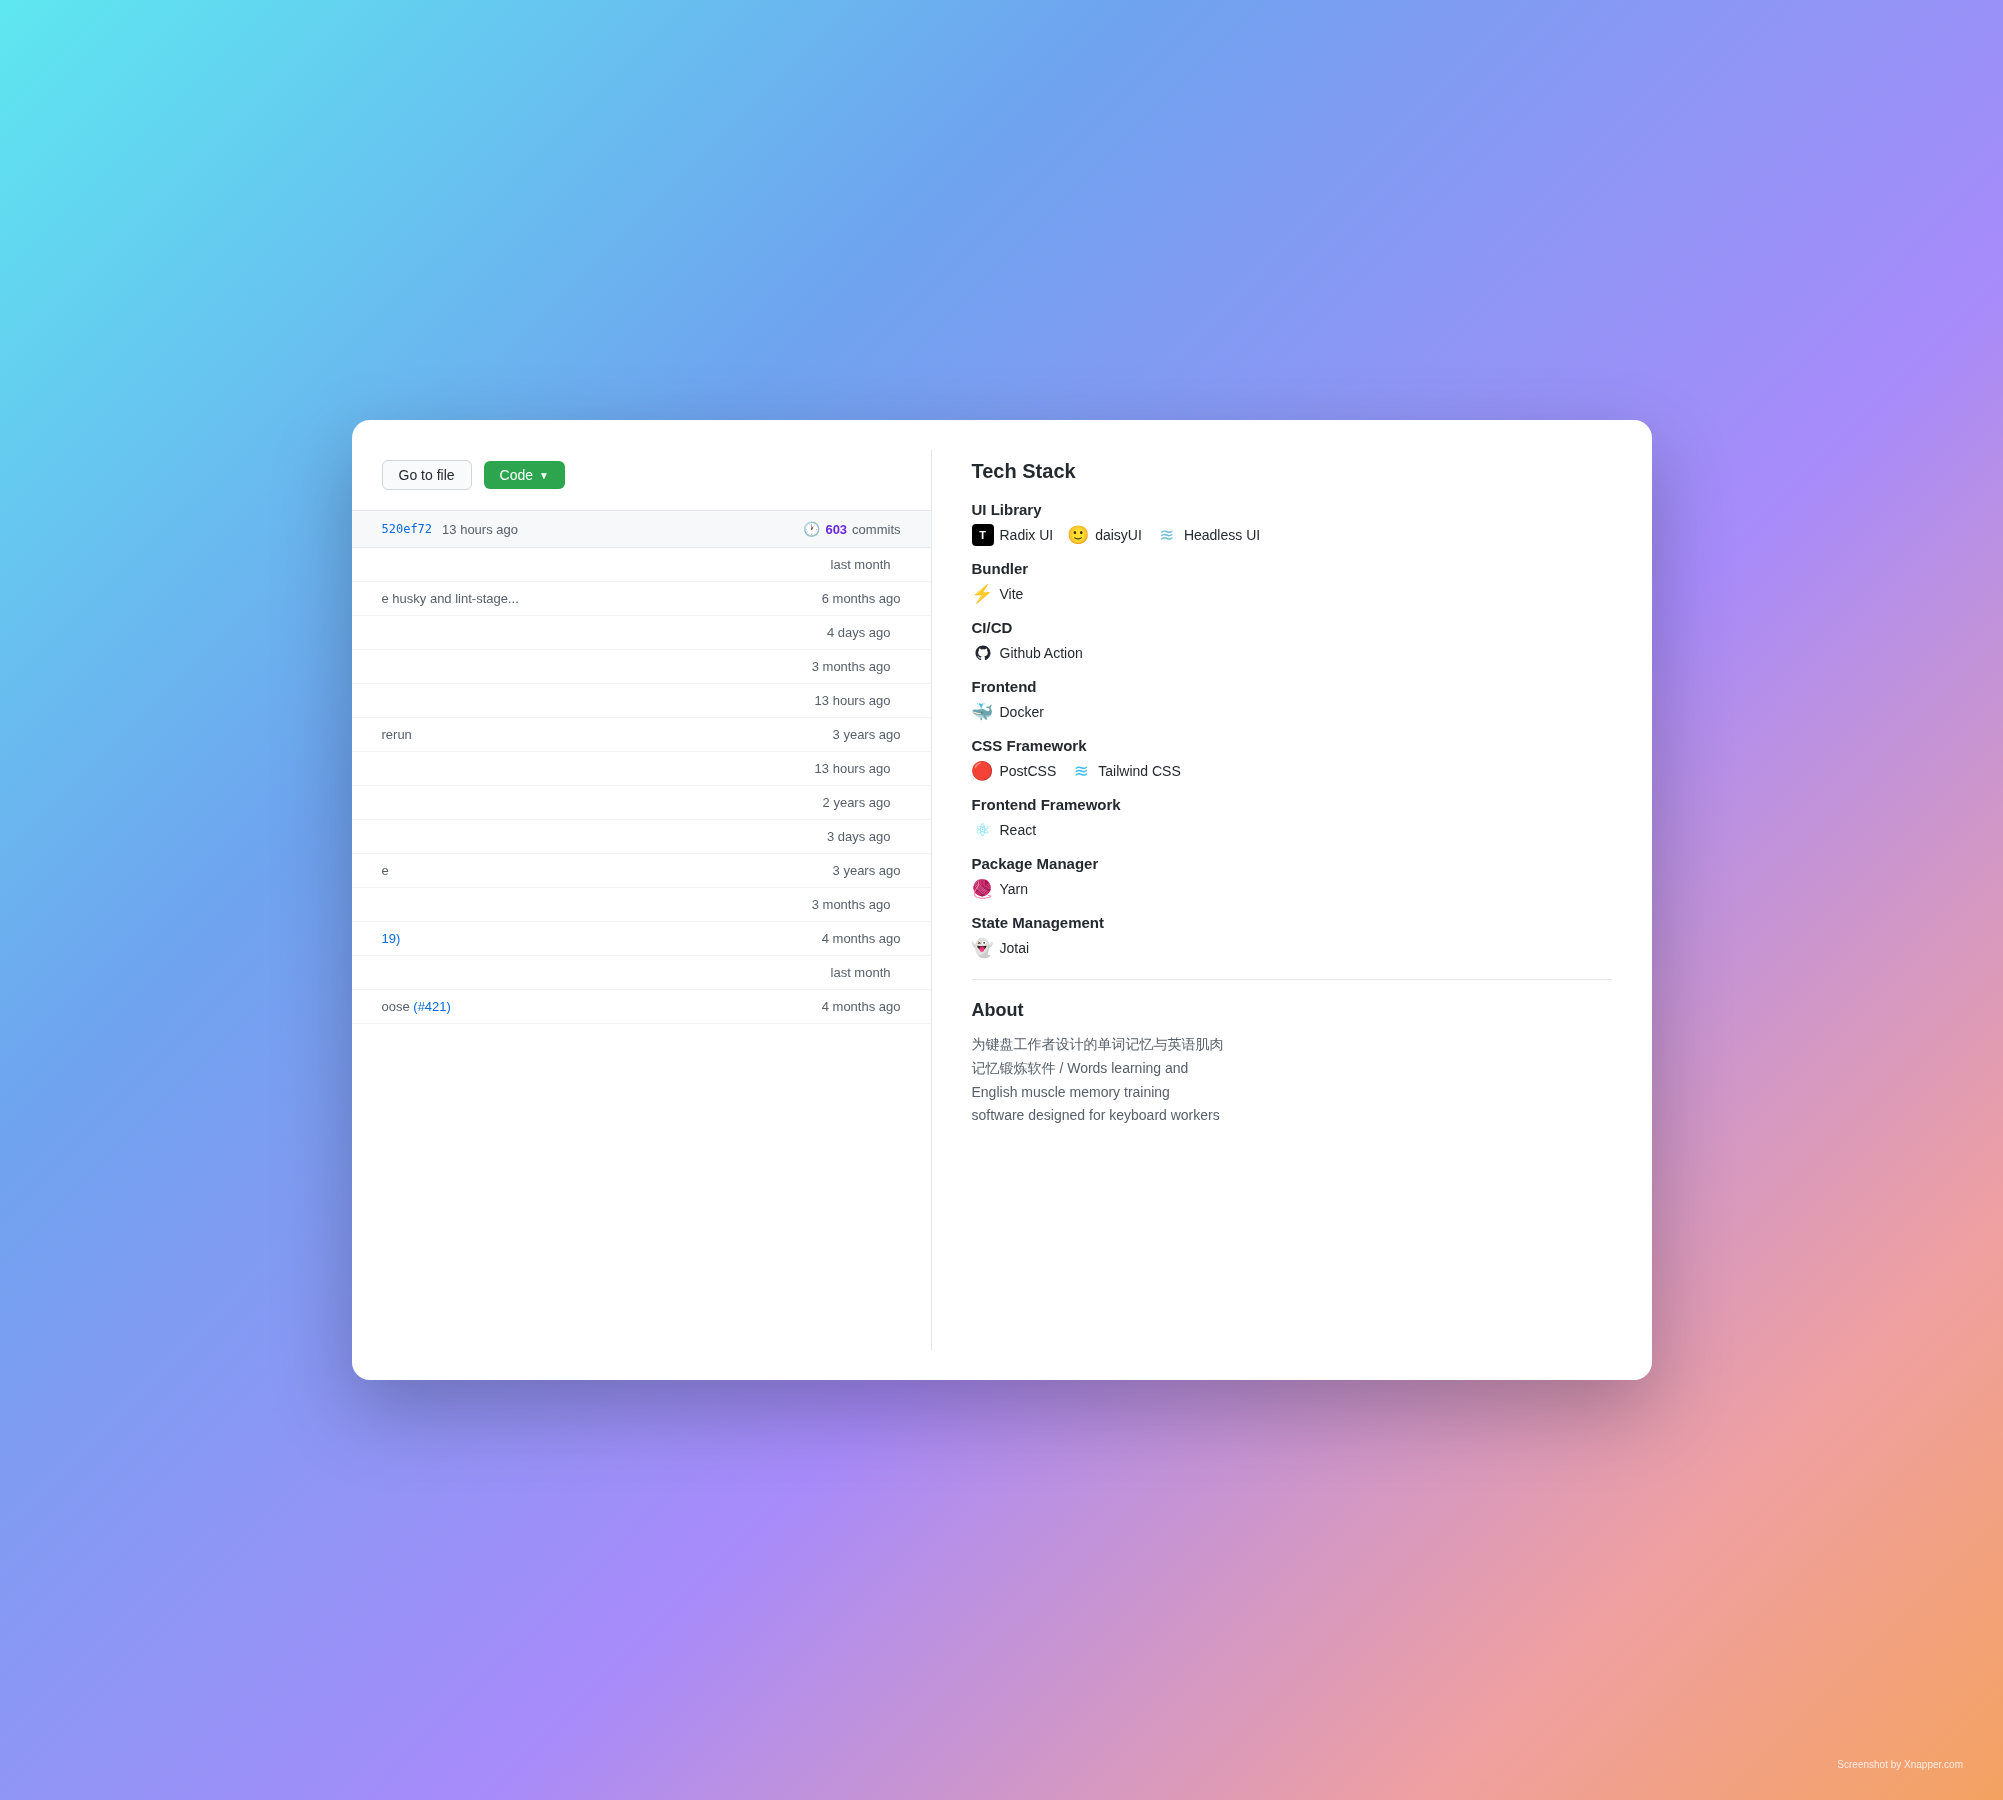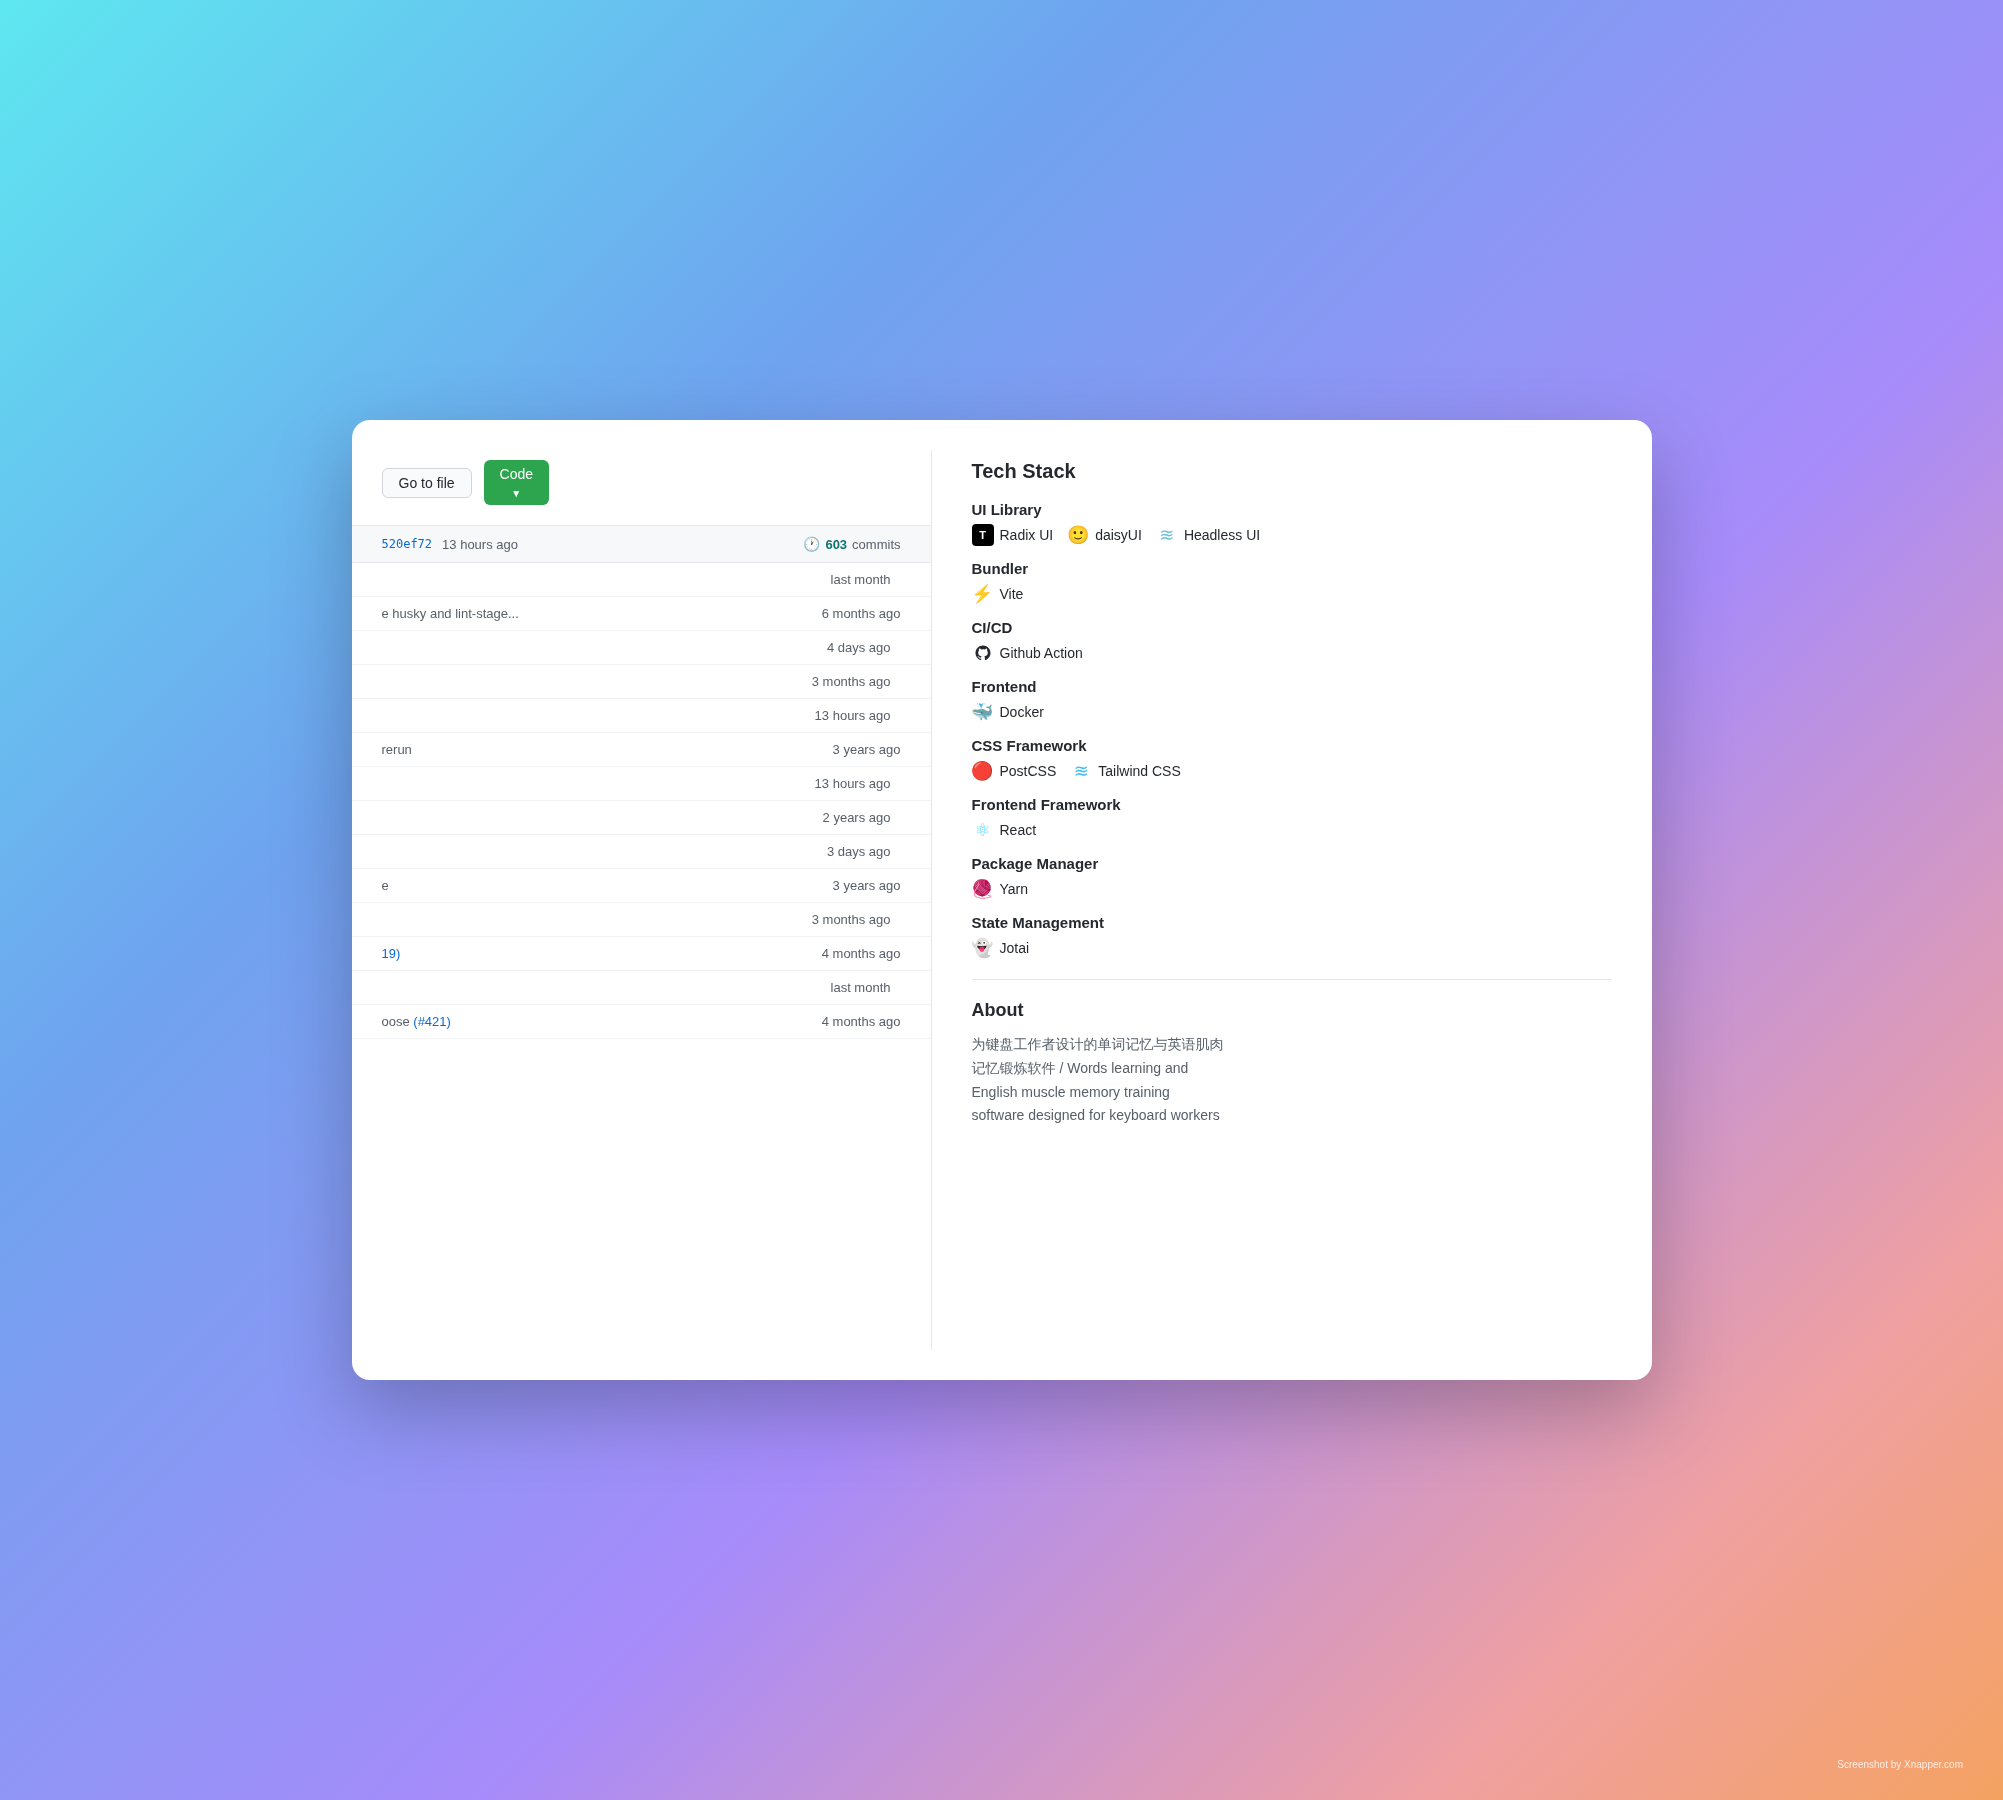--- a/index.html
+++ b/index.html
@@ -60,21 +60,20 @@
       border-radius: 6px;
       background: #2da44e;
       color: #ffffff;
       font-size: 14px;
       font-weight: 500;
       cursor: pointer;
       display: flex;
       align-items: center;
       gap: 6px;
       border: none;
-      flex-direction: column;
     }
 
     .code-btn .chevron {
       font-size: 10px;
     }
 
     .commit-bar {
       display: flex;
       align-items: center;
       gap: 10px;
@@ -98,21 +97,21 @@
 
     .commit-count {
       display: flex;
       align-items: center;
       gap: 5px;
       margin-left: auto;
       color: #57606a;
     }
 
     .commit-count strong {
-      color: #0f766e;
+      color: #6d28d9;
     }
 
     .file-list {
       font-size: 13px;
     }
 
     .file-row {
       display: flex;
       align-items: center;
       justify-content: flex-end;

